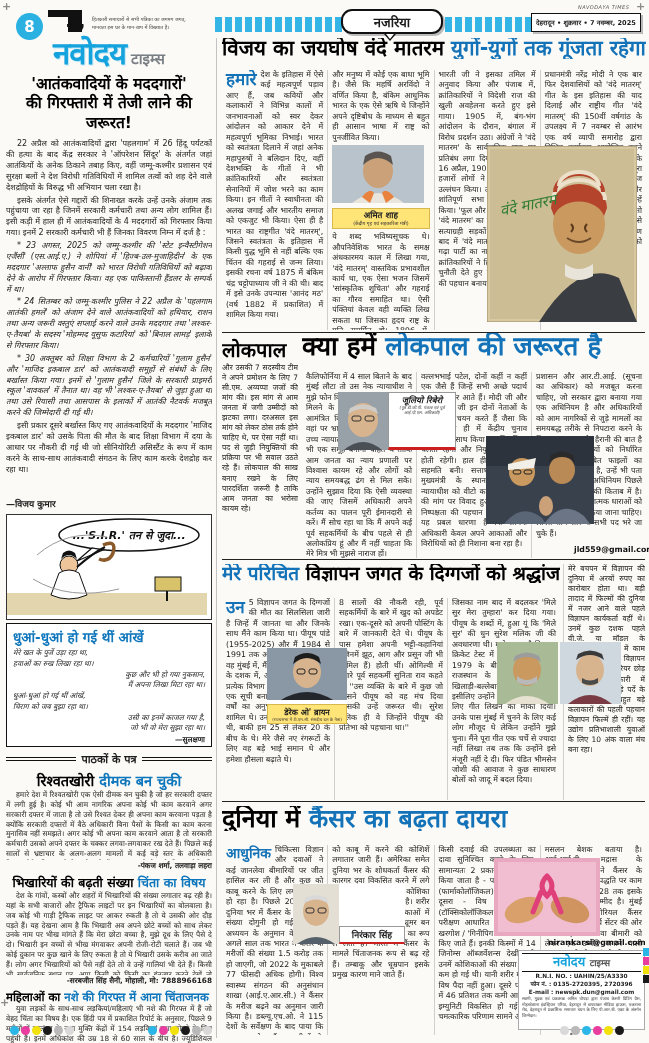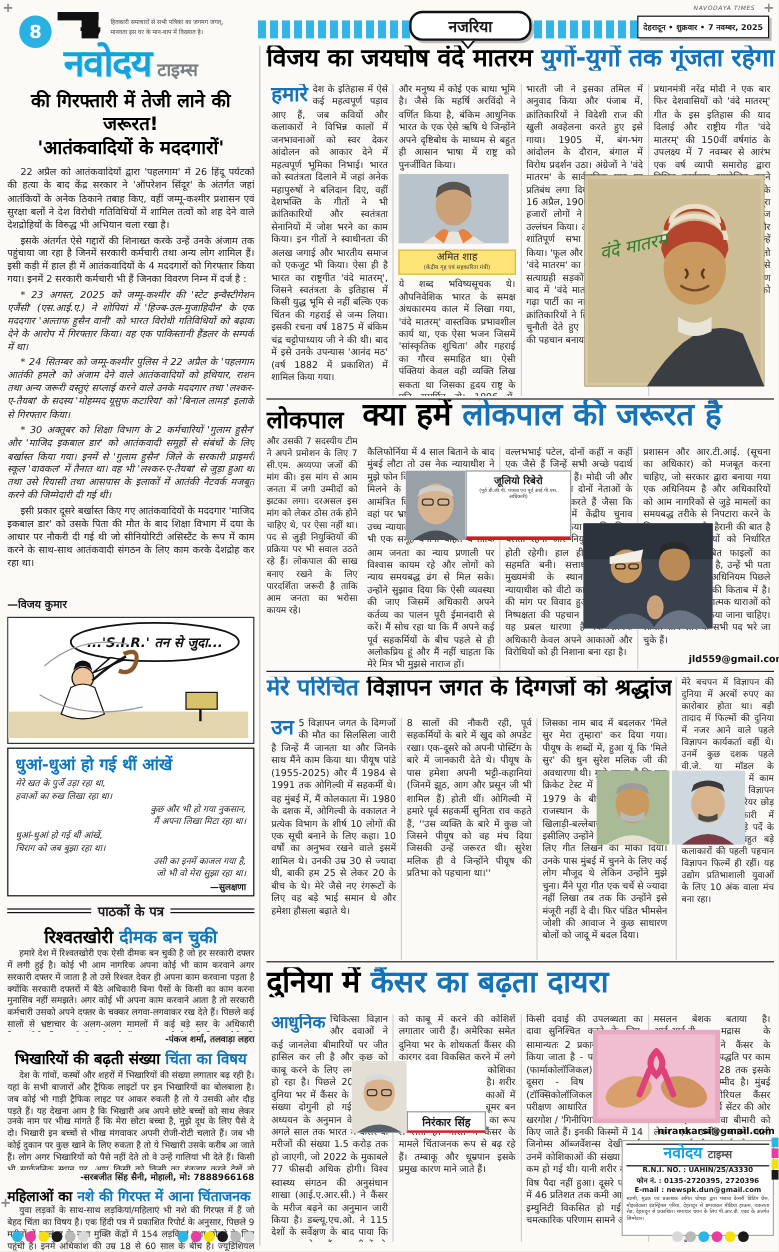--- a/index.html
+++ b/index.html
@@ -45,21 +45,21 @@
   
   .vrule{position:absolute;left:216px;top:38px;width:1px;height:1000px;background:#c2c2c2;}
   .hrule{position:absolute;left:222px;width:423px;height:1px;background:#222;}
   .bigheadline{position:absolute;white-space:nowrap;overflow:hidden;font-weight:900;line-height:1;}
   .hb{color:#000;} .hblue{color:#1473b8;}
   .colrow{position:absolute;display:flex;overflow:hidden;}
   .ncol{flex:1;padding:0 4px;overflow:hidden;text-align:justify;font-size:7.8px;line-height:1.34;color:#222;}
   .ncol + .ncol{border-left:1px solid #cfcfcf;}
   .dropword{float:left;color:#1473b8;font-weight:900;font-size:17px;line-height:1.05;padding:1px 4px 0 0;}
   .capbox{background:#ffe478;border:1px solid #d8b84a;text-align:center;padding:1px 2px;margin:1px 0 3px;}
-  .capname{font-weight:400;font-size:8.5px;}
+  .capname{font-weight:700;font-size:8.5px;}
   .caprole{font-size:4.8px;color:#333;}
   .photoblock{margin:2px 0 0;}
   .whitecap{background:#fff;border:1px solid #999;border-bottom:3px solid #cc1f1f;text-align:center;padding:1px 2px;}
   .leadword{font-weight:900;font-size:20px;color:#000;}
   .emailtxt{position:absolute;font-weight:bold;font-size:7.8px;color:#111;}
   
   .imprint{position:absolute;left:518px;top:950px;width:127px;height:80px;background:#fff;border:1px solid #aaa;padding:2px 3px;overflow:hidden;}
   .imp-title{text-align:center;font-weight:900;font-size:13px;border-top:1px solid #111;border-bottom:1px solid #111;line-height:1.3;}
   .imp-c{color:#15a3dd;} .imp-g{color:#555;font-size:9px;font-weight:bold;}
   .imp-line{text-align:center;font-size:5.8px;font-weight:bold;margin-top:1px;}
@@ -94,22 +94,22 @@
   <div class="datebox">देहरादून • शुक्रवार • 7 नवम्बर, 2025</div>
 
   <div class="vrule"></div>
 
   <div class="leftcol">
     <div class="masthead">
       <span class="mh1">नवोदय</span>
       <span class="mh2">टाइम्स</span>
     </div>
     <div class="edhead">
+      <div>'आतंकवादियों के मददगारों'</div>
       <div>की गिरफ्तारी में तेजी लाने की जरूरत!</div>
-      <div>'आतंकवादियों के मददगारों'</div>
     </div>
     <div class="edbody">
       <p>22 अप्रैल को आतंकवादियों द्वारा 'पहलगाम' में 26 हिंदू पर्यटकों की हत्या के बाद केंद्र सरकार ने 'ऑपरेशन सिंदूर' के अंतर्गत जहां आतंकियों के अनेक ठिकाने तबाह किए, वहीं जम्मू-कश्मीर प्रशासन एवं सुरक्षा बलों ने देश विरोधी गतिविधियों में शामिल तत्वों को शह देने वाले देशद्रोहियों के विरुद्ध भी अभियान चला रखा है।</p>
       <p>इसके अंतर्गत ऐसे गद्दारों की शिनाख्त करके उन्हें उनके अंजाम तक पहुंचाया जा रहा है जिनमें सरकारी कर्मचारी तथा अन्य लोग शामिल हैं। इसी कड़ी में हाल ही में आतंकवादियों के 4 मददगारों को गिरफ्तार किया गया। इनमें 2 सरकारी कर्मचारी भी हैं जिनका विवरण निम्न में दर्ज है :</p>
       <p class="it">* 23 अगस्त, 2025 को जम्मू-कश्मीर की 'स्टेट इन्वैस्टीगेशन एजैंसी' (एस.आई.ए.) ने शोपियां में 'हिज्ब-उल-मुजाहिदीन' के एक मददगार 'अल्ताफ हुसैन वानी' को भारत विरोधी गतिविधियों को बढ़ावा देने के आरोप में गिरफ्तार किया। वह एक पाकिस्तानी हैंडलर के सम्पर्क में था।</p>
       <p class="it">* 24 सितम्बर को जम्मू-कश्मीर पुलिस ने 22 अप्रैल के 'पहलगाम आतंकी हमले' को अंजाम देने वाले आतंकवादियों को हथियार, राशन तथा अन्य जरूरी वस्तुएं सप्लाई करने वाले उनके मददगार तथा 'लश्कर-ए-तैयबा' के सदस्य 'मोहम्मद यूसुफ कटारिया' को 'बिनाल लामड़' इलाके से गिरफ्तार किया।</p>
       <p class="it">* 30 अक्तूबर को शिक्षा विभाग के 2 कर्मचारियों 'गुलाम हुसैन' और 'माजिद इकबाल डार' को आतंकवादी समूहों से संबंधों के लिए बर्खास्त किया गया। इनमें से 'गुलाम हुसैन' जिले के सरकारी प्राइमरी स्कूल 'वावकल' में तैनात था। वह भी 'लश्कर-ए-तैयबा' से जुड़ा हुआ था तथा उसे रियासी तथा आसपास के इलाकों में आतंकी नैटवर्क मजबूत करने की जिम्मेदारी दी गई थी।</p>
       <p>इसी प्रकार दूसरे बर्खास्त किए गए आतंकवादियों के मददगार 'माजिद इकबाल डार' को उसके पिता की मौत के बाद शिक्षा विभाग में दया के आधार पर नौकरी दी गई थी जो सीनियोरिटी असिस्टैंट के रूप में काम करने के साथ-साथ आतंकवादी संगठन के लिए काम करके देशद्रोह कर रहा था।</p>
 
     </div>
@@ -247,21 +247,21 @@
   </div>
   <div class="abs" style="left:338px;top:392px;display:flex;background:#fff;">
     <svg width="50" height="58" viewBox="0 0 50 58">
       <rect width="50" height="58" fill="#98a0a8"></rect>
       <ellipse cx="25" cy="28" rx="15" ry="17" fill="#d8b48e"></ellipse>
       <path d="M10 22 q15 -10 30 0 l-2 -6 q-13 -7 -26 0 Z" fill="#d0cdc8"></path>
       <rect x="14" y="24" width="9" height="5" rx="2" fill="none" stroke="#333"></rect>
       <rect x="27" y="24" width="9" height="5" rx="2" fill="none" stroke="#333"></rect>
       <path d="M6 58 q19 -16 38 0 Z" fill="#4a4e55"></path>
     </svg>
-    <div class="whitecap" style="width:88px;">
+    <div class="whitecap" style="width:68px;font-style:italic;">
       <div style="font-weight:900;font-size:8.5px;">जूलियो रिबेरो</div>
       <div style="font-size:4.2px;color:#333;">(पूर्व डी.जी.पी. पंजाब एवं पूर्व आई.पी.एस. अधिकारी)</div>
     </div>
   </div>
   <div class="abs" style="left:486px;top:436px;">
     <svg width="108" height="88" viewBox="0 0 108 88">
       <rect width="108" height="88" fill="#39414d"></rect>
       <rect x="0" y="0" width="108" height="30" fill="#2c333d"></rect>
       <ellipse cx="36" cy="36" rx="13" ry="14" fill="#c9995f"></ellipse>
       <path d="M22 28 l28 -6 l-2 10 l-26 2 Z" fill="#f2efe8"></path>
@@ -284,20 +284,34 @@
     <span>मेरे बचपन में विज्ञापन की दुनिया में अरबों रुपए का कारोबार होता था। बड़ी तादाद में फिल्मों की दुनिया में नजर आने वाले पहले विज्ञापन कार्यकर्ता वहीं थे। उनमें कुछ दशक पहले वी.जे. या मॉडल के कलाकार कार्यालय में काम कर चुके थे। वे विज्ञापन जगत में अपना करियर छोड़ स्वाभाविक अदाकारी में सिक्का जमाकर बड़े पर्दे के चहेते बन गए। बहुत बड़े कलाकारों की पहली पहचान विज्ञापन फिल्में ही रहीं। यह उद्योग प्रतिभाशाली युवाओं के लिए 10 अंक वाला मंच बना रहा।</span>
   </div>
   <div class="colrow" style="left:222px;top:598px;width:338px;height:202px;">
     <div class="ncol">
       <span class="dropword">उन</span>
       <span>5 विज्ञापन जगत के दिग्गजों की मौत का सिलसिला जारी है जिन्हें मैं जानता था और जिनके साथ मैंने काम किया था। पीयूष पांडे (1955-2025) और मैं 1984 से 1991 तक ओगिल्वी में सहकर्मी थे। वह मुंबई में, मैं कोलकाता में। 1980 के दशक में, ओगिल्वी के वकालत ने प्रत्येक विभाग के शीर्ष 10 लोगों की एक सूची बनाने के लिए कहा। 10 वर्षों का अनुभव रखने वाले इसमें शामिल थे। उनकी उम्र 30 से ज्यादा थी, बाकी हम 25 से लेकर 20 के बीच के थे। मेरे जैसे नए रंगरूटों के लिए वह बड़े भाई समान थे और हमेशा हौसला बढ़ाते थे।</span>
     </div>
     <div class="ncol"><span>8 सालों की नौकरी रही, पूर्व सहकर्मियों के बारे में खुद को अपडेट रखा। एक-दूसरे को अपनी पोस्टिंग के बारे में जानकारी देते थे। पीयूष के पास हमेशा अपनी भट्टी-कहानियां (जिनमें झूठ, आग और प्रसून जी भी शामिल हैं) होती थीं। ओगिल्वी में हमारे पूर्व सहकर्मी सुनिता राव कहते हैं, ''उस व्यक्ति के बारे में कुछ जो जिसने पीयूष को वह मंच दिया जिसकी उन्हें जरूरत थी। सुरेश मलिक ही वे जिन्होंने पीयूष की प्रतिभा को पहचाना था।''</span></div>
     <div class="ncol"><span>जिसका नाम बाद में बदलकर 'मिले सुर मेरा तुम्हारा' कर दिया गया। पीयूष के शब्दों में, हुआ यूं कि 'मिले सुर' की धुन सुरेश मलिक जी की अवधारणा थी। मुझे लगता है कि एक क्रिकेट टेस्ट में (पीयूष 1977 और 1979 के बीच रणजी ट्रॉफी में राजस्थान के लिए, एक क्रिकेट खिलाड़ी-बल्लेबाज के रूप में खेले थे) इसीलिए उन्होंने मुझे अपनी फिल्म के लिए गीत लिखने का मौका दिया। उनके पास मुंबई में चुनने के लिए कई लोग मौजूद थे लेकिन उन्होंने मुझे चुना। मैंने पूरा गीत एक चर्चे से ज्यादा नहीं लिखा तब तक कि उन्होंने इसे मंजूरी नहीं दे दी। फिर पंडित भीमसेन जोशी की आवाज ने कुछ साधारण बोलों को जादू में बदल दिया।</span></div>
   </div>
+  <div class="abs" style="left:267px;top:648px;width:80px;background:#fff;">
+    <svg width="80" height="52" viewBox="0 0 80 52">
+      <rect width="80" height="52" fill="#8a97a5"></rect>
+      <ellipse cx="40" cy="24" rx="14" ry="16" fill="#d8b48e"></ellipse>
+      <path d="M26 16 q14 -12 28 0 l-2 -7 q-12 -8 -24 0 Z" fill="#1d1d1d"></path>
+      <rect x="30" y="21" width="8" height="5" rx="2" fill="none" stroke="#222"></rect>
+      <rect x="42" y="21" width="8" height="5" rx="2" fill="none" stroke="#222"></rect>
+      <path d="M14 52 q26 -16 52 0 Z" fill="#23272c"></path>
+    </svg>
+    <div class="capbox" style="margin:0;">
+      <div class="capname" style="font-size:8px;">डेरेक ओ' ब्रायन</div>
+      <div class="caprole" style="font-size:4.2px;">(राज्यसभा में टी.एम.सी. संसदीय दल के नेता)</div>
+    </div>
+  </div>
   <div class="abs" style="left:497px;top:642px;display:flex;gap:2px;">
     <svg width="61" height="62" viewBox="0 0 61 62">
       <rect width="61" height="62" fill="#a8bb96"></rect>
       <ellipse cx="30" cy="28" rx="14" ry="16" fill="#c9995f"></ellipse>
       <path d="M16 20 q14 -10 28 0 l-2 -6 q-12 -7 -24 0 Z" fill="#9c9c9c"></path>
       <path d="M20 34 q10 8 20 0 l0 6 q-10 6 -20 0 Z" fill="#b9b9b9"></path>
       <path d="M8 62 q22 -16 44 0 Z" fill="#e8e2d2"></path>
     </svg>
     <svg width="61" height="62" viewBox="0 0 61 62">
       <rect width="61" height="62" fill="#cfd8de"></rect>

